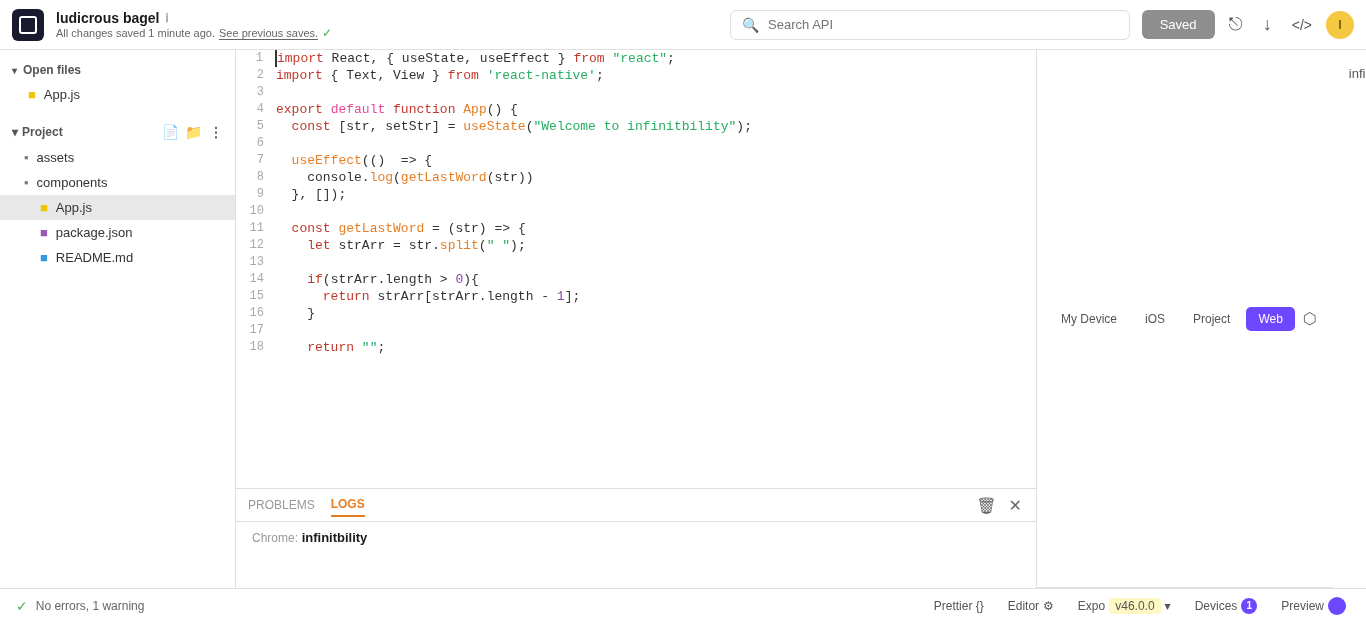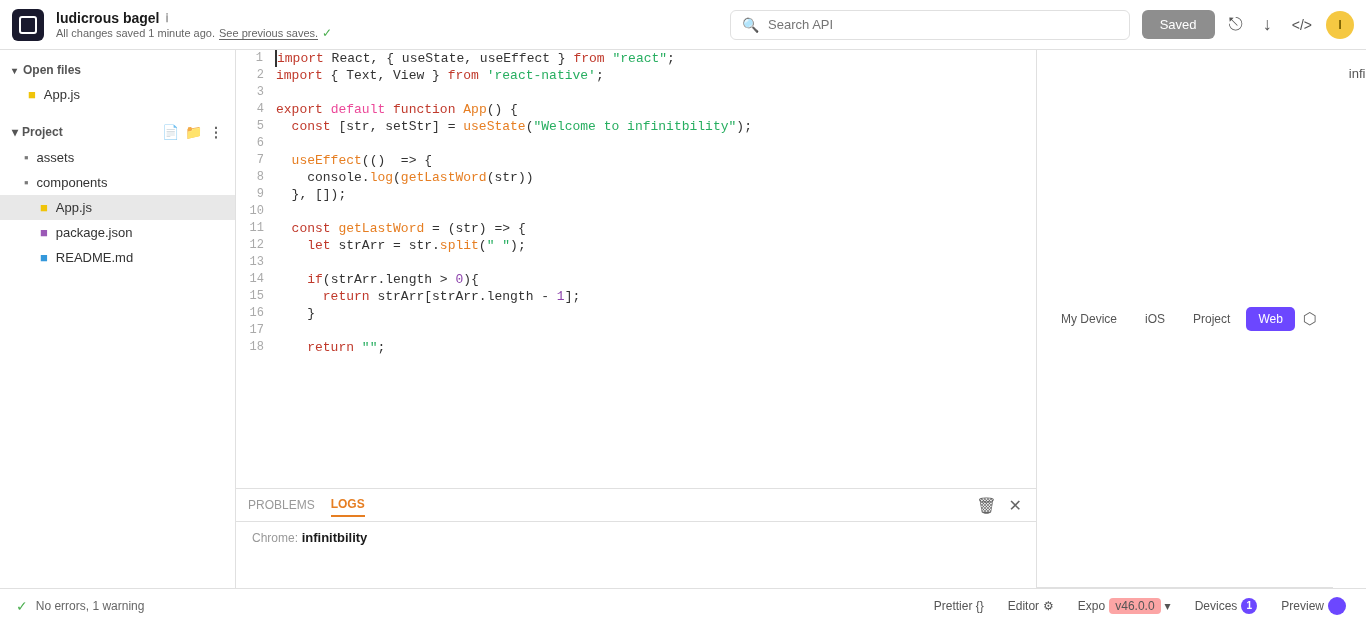--- a/index.html
+++ b/index.html
@@ -359,21 +359,21 @@
   <div class="bottom-bar-right">
     <button class="bottom-btn">
       <span>Prettier {}</span>
     </button>
     <button class="bottom-btn">
       <span>Editor</span>
       <span>⚙</span>
     </button>
     <button class="bottom-btn">
       <span>Expo</span>
-      <span style="background:#fca5a5;border-radius:4px;padding:1px 6px;">v46.0.0</span>
+      <span style="background:#fef9c3;border-radius:4px;padding:1px 6px;">v46.0.0</span>
       <span>▾</span>
     </button>
     <button class="bottom-btn">
       <span>Devices</span>
       <span class="devices-badge">1</span>
     </button>
     <button class="bottom-btn">
       <span>Preview</span>
       <span class="preview-circle"></span>
     </button>

